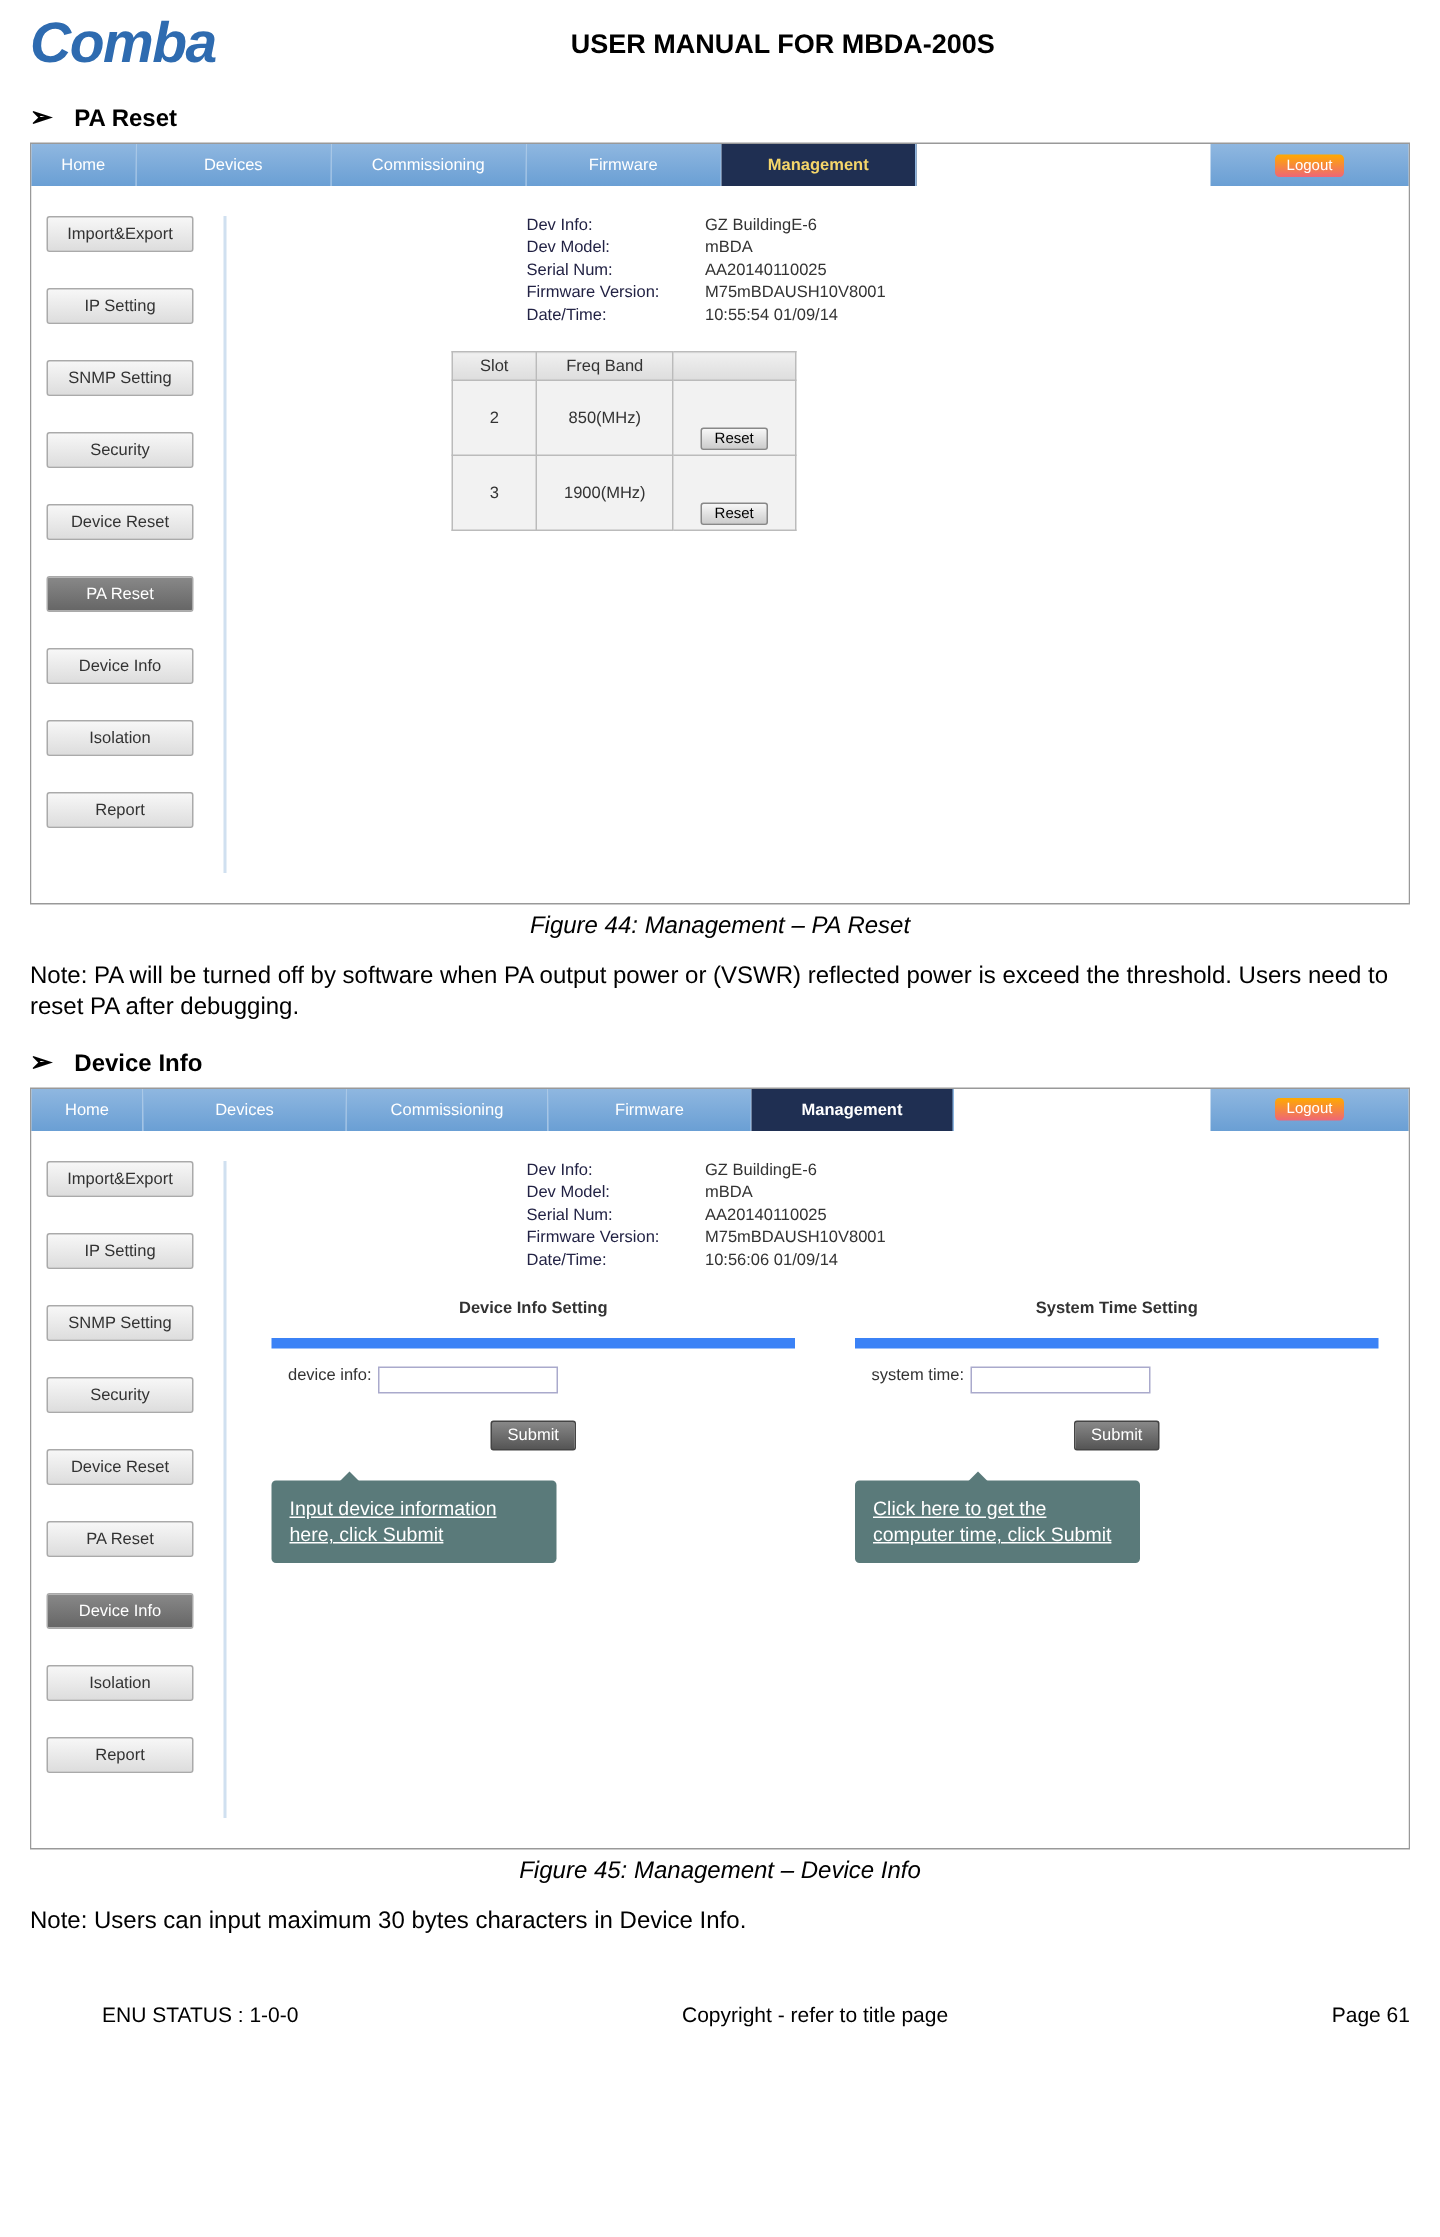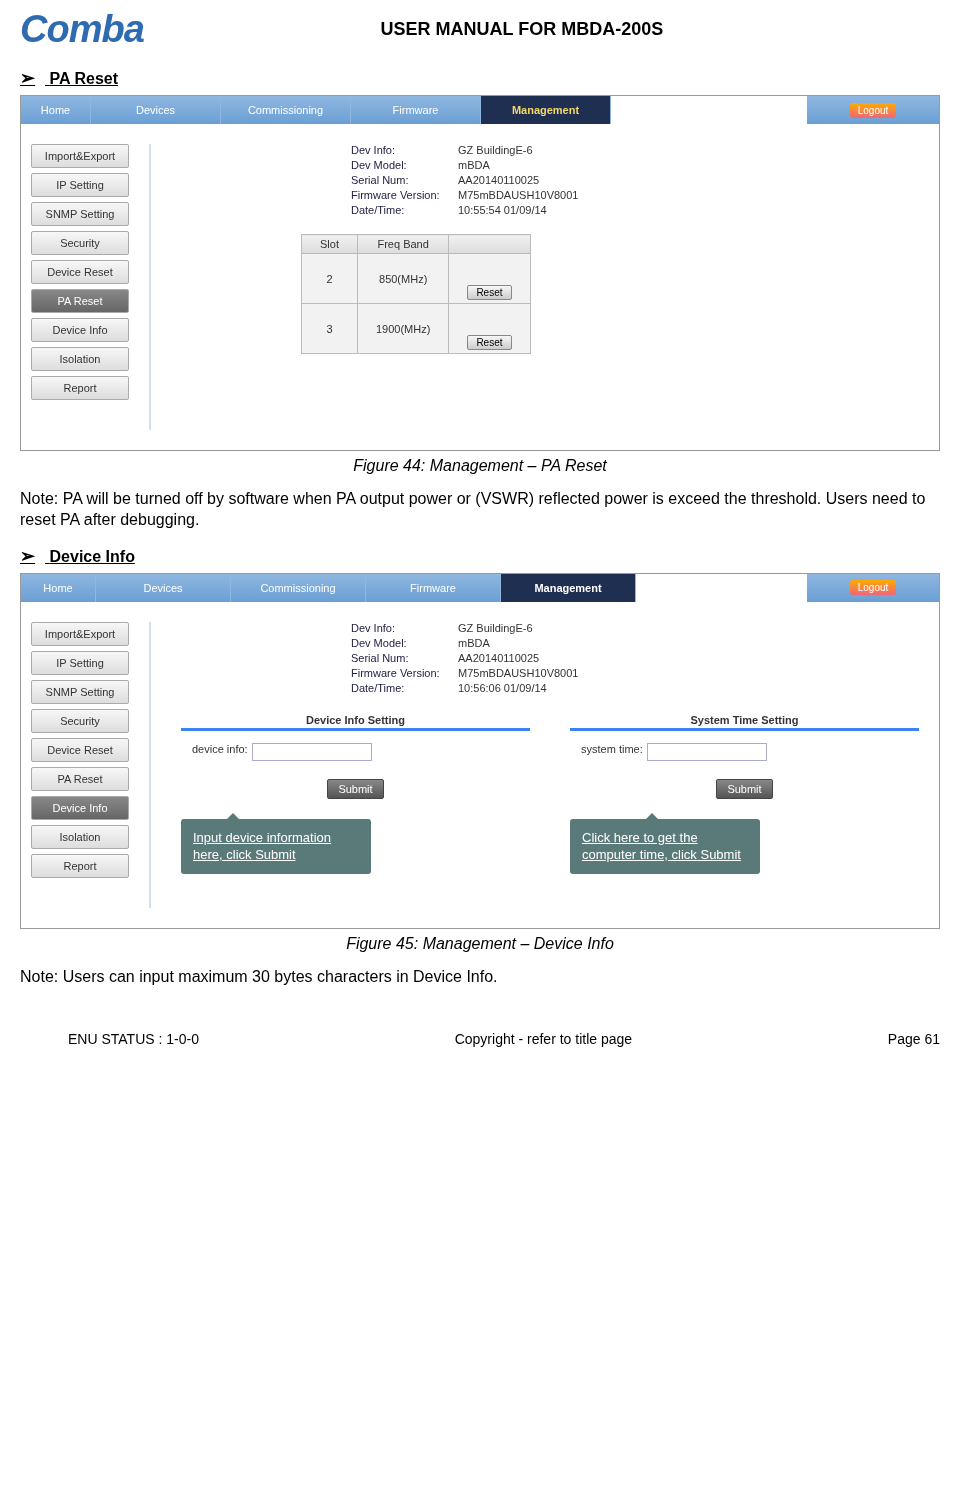--- a/index.html
+++ b/index.html
@@ -1,46 +1,46 @@
 <!DOCTYPE html>
 <html><head>
 <meta charset="utf-8">
 <style>
   * { box-sizing: border-box; margin: 0; padding: 0; }
   body { font-family: Arial, sans-serif; background: #fff; width: 960px; margin: 0 auto; color: #000; font-size: 14px; }
   .page-header { display: flex; align-items: center; padding: 8px 20px 4px; }
   .logo { font-family: Arial; font-size: 38px; font-weight: bold; color: #2e6bb0; font-style: italic; letter-spacing: -1px; }
   .header-title { flex: 1; text-align: center; font-weight: bold; font-size: 18px; margin-left: -40px; }
   .content { padding: 0 20px; }
-  .section-head { font-weight: bold; font-size: 16px; margin: 12px 0 6px; text-decoration: underline; }
+  .section-head { font-weight: bold; font-size: 16px; margin: 12px 0 6px; }
   .arrow-bullet { font-size: 18px; margin-right: 10px; }
   .screenshot { border: 1px solid #999; background: #fff; margin-bottom: 6px; }
   .nav { display: flex; height: 28px; font-size: 11px; }
   .nav-item { display: flex; align-items: center; justify-content: center; color: #fff; border-right: 1px solid #8fb7e0; background: linear-gradient(#8fb7e0,#6a9fd4); }
   .nav-item.active { background: #1f2f52; color: #f5d66a; font-weight: bold; }
   .nav-item.active2 { background: #1f2f52; color: #fff; font-weight: bold; }
   .nav-logout { margin-left: auto; display:flex; align-items:center; justify-content:center; width:132px; background: linear-gradient(#8fb7e0,#6a9fd4); }
   .logout-btn { background: linear-gradient(#fa0,#e67); color:#fff; font-size:10px; padding:2px 8px; border-radius:3px; border:none; }
   .ss-body { display:flex; background:#fff; padding: 20px 10px; gap:20px; }
-  .sidebar { width: 120px; display:flex; flex-direction:column; gap:5px; border-right:2px solid #d0e0f0; padding-right:20px; padding-bottom:30px; }
+  .sidebar { width: 120px; display:flex; flex-direction:column; gap:24px; border-right:2px solid #d0e0f0; padding-right:20px; padding-bottom:30px; }
   .side-btn { font-size:11px; padding:5px 4px; background:linear-gradient(#f7f7f7,#ddd); border:1px solid #aaa; border-radius:2px; text-align:center; color:#333; cursor:pointer; }
   .side-btn.active { background:linear-gradient(#888,#666); color:#fff; }
   .main-area { flex:1; font-size:11px; color:#333; }
   .info-row { display:flex; margin-bottom:3px; padding-left:180px; }
-  .info-label { width:107px; color:#224; }
+  .info-label { width:119px; color:#224; }
   .info-val { color:#333; }
   .reset-table { margin: 18px 0 0 130px; border-collapse:collapse; font-size:11px; }
   .reset-table th, .reset-table td { border:1px solid #bbb; padding:3px 18px; text-align:center; background:#f2f2f2; }
   .reset-table th { background:linear-gradient(#f0f0f0,#ddd); font-weight:normal; }
   .reset-btn { font-size:10px; padding:1px 8px; background:linear-gradient(#f7f7f7,#ccc); border:1px solid #888; border-radius:2px; cursor:pointer;margin-top:28px; }
   .caption { text-align:center; font-size:16px; margin:4px 0 14px;font-style:italic; }
   .note { font-size:16px; margin-bottom:14px; line-height:1.3; }
   .dev-setting { display:flex; gap:40px; margin:20px 10px 0 10px; }
   .panel { flex:1; position:relative; }
-  .panel-title { text-align:center; font-size:11px; border-bottom:3px solid #3b82f6; padding-bottom:2px; margin-bottom:12px; font-weight:bold; }
+  .panel-title { text-align:center; font-size:11px; border-bottom:7px solid #3b82f6; padding-bottom:14px; margin-bottom:12px; font-weight:bold; }
   .field-row { display:flex; font-size:11px; margin-bottom:18px;margin-left:11px; }
   .field-row label { margin-right:4px; }
   .field-row input { border:1px solid #aac; height:18px; width:120px; padding:0 3px; }
   .submit-btn { font-size:11px; padding:3px 10px; background:linear-gradient(#888,#555); color:#fff; border:1px solid #444; border-radius:2px; cursor:pointer; display:block; margin:0 auto; }
   .callout { position:relative; background:#5a7a7a; color:#fff; font-size:13px; padding:10px 12px; border-radius:3px; margin-top:20px; width:190px; line-height:1.35;text-decoration:underline; }
   .callout::before { content:""; position:absolute; top:-18px; left:40px; border:12px solid transparent; border-bottom-color:#5a7a7a; }
   .callout2::before { left:70px; }
   .footer { display:flex; justify-content:space-between; font-size:14px; padding: 30px 20px 10px; margin-left: 48px; }
 </style>
 </head>

